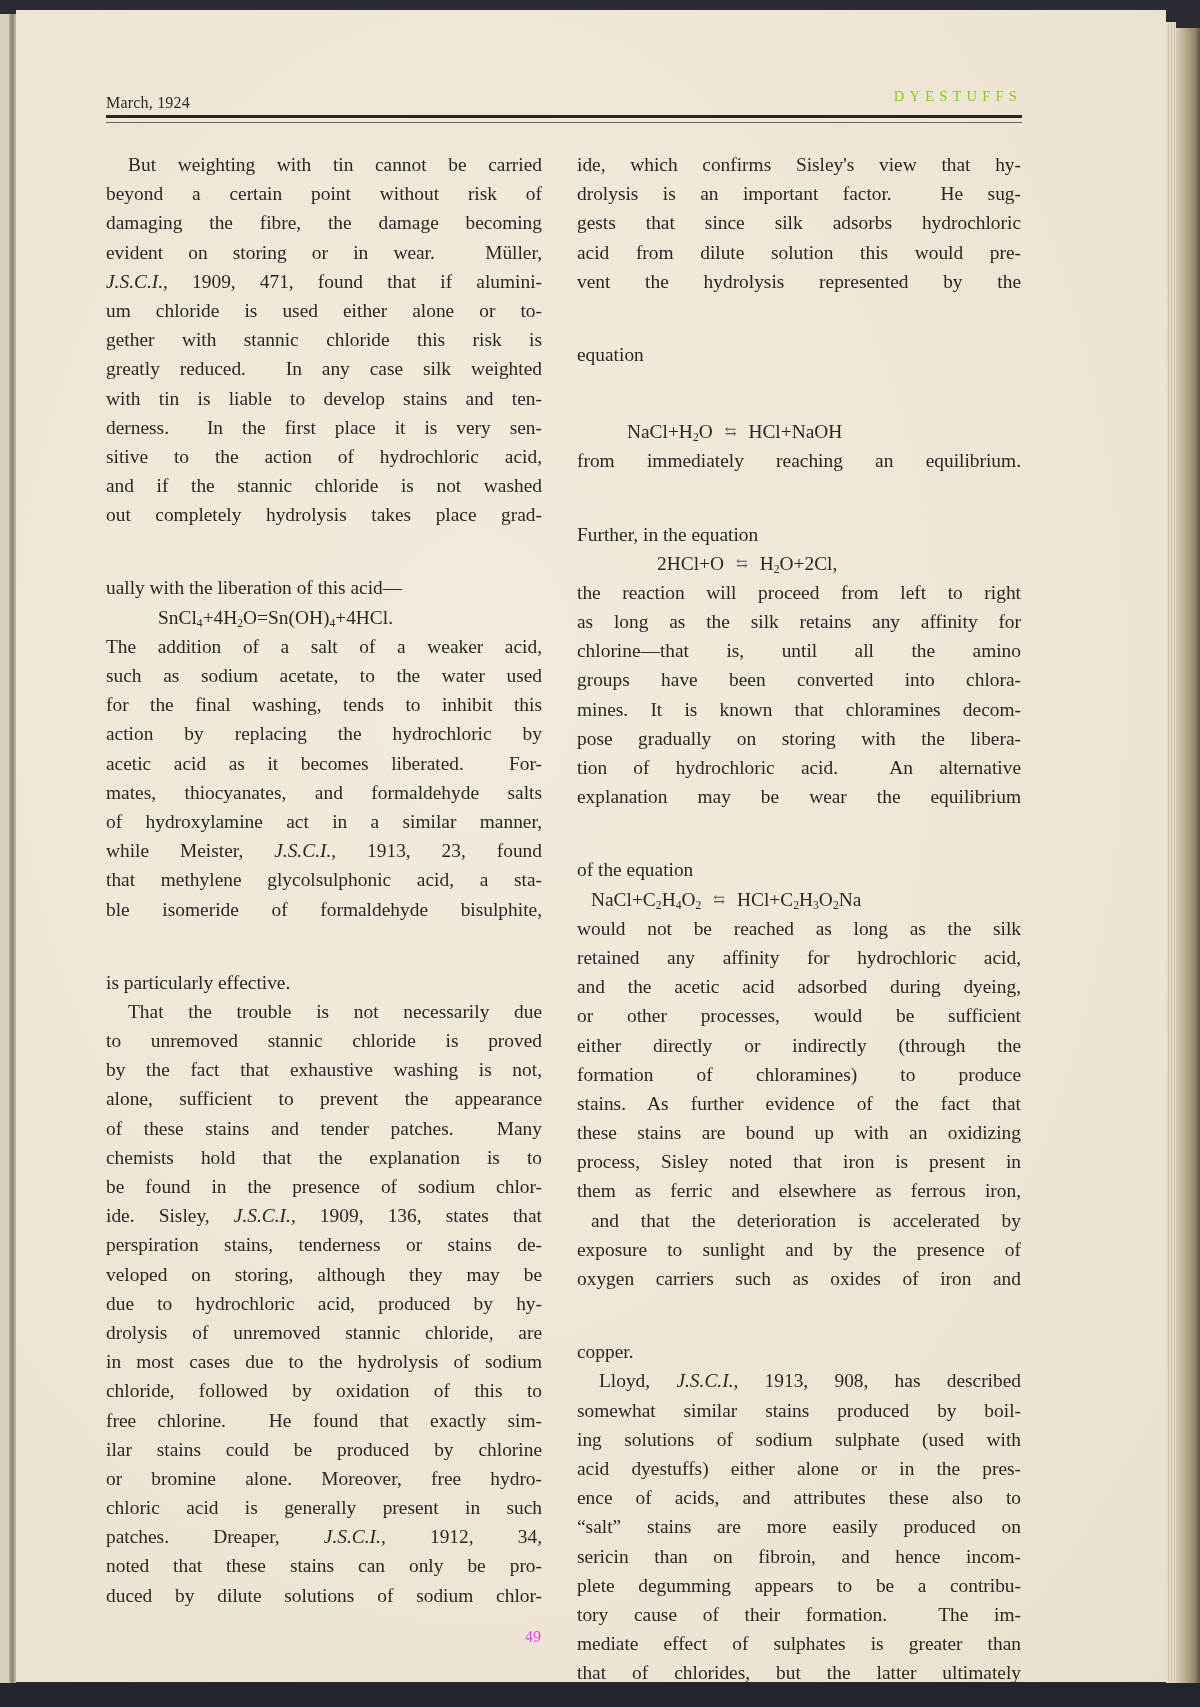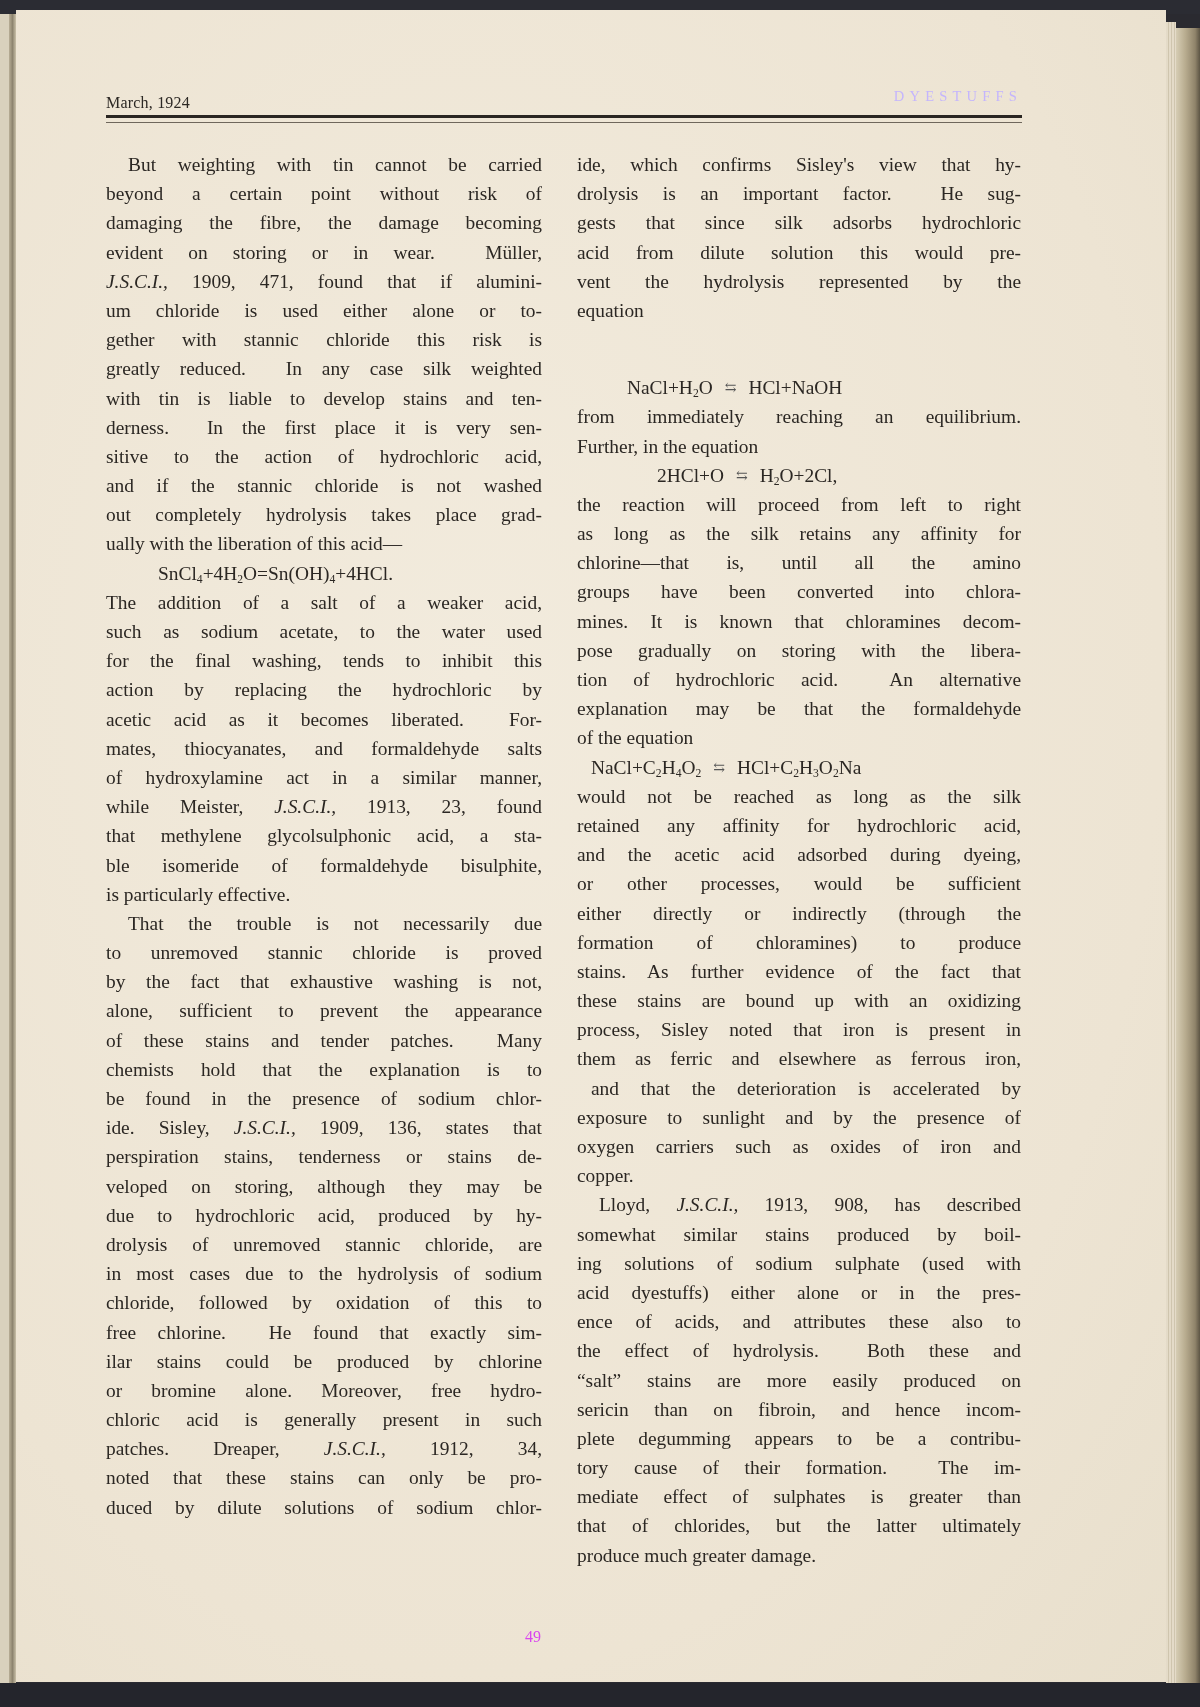--- a/index.html
+++ b/index.html
@@ -47,21 +47,21 @@
     }
     .header {
       position: absolute; left: 90px; top: 88px; width: 946px; height: 40px;
     }
     .header-left {
       position: absolute; left: 16px; top: 6px;
       font-size: 16px; color: #2c2824; letter-spacing: 0.2px;
     }
     .header-right {
       position: absolute; right: 14px; top: 0px;
-      font-size: 14.5px; color: #c4b5fd; letter-spacing: 5.2px;
+      font-size: 14.5px; color: #84cc16; letter-spacing: 5.2px;
     }
     .rule-thick {
       position: absolute; left: 16px; top: 27px; width: 916px; height: 3px;
       background: #2a2622;
     }
     .rule-thin {
       position: absolute; left: 16px; top: 34px; width: 916px; height: 1px;
       background: #6f675c;
     }
     .column {
@@ -76,21 +76,21 @@
     .col-left { left: 106px; }
     .col-right { left: 577px; width: 444px; }
     .line {
       display: block;
       height: 29.2px;
       white-space: nowrap;
       text-align: justify;
       text-align-last: justify;
       overflow: visible;
     }
-    .line.last { text-align-last: left; }
+    .line.last { text-align-last: left; margin-top: 44px; }
     .line.indent { padding-left: 22px; }
     .line.eq { text-align-last: left; }
     .eq1 { padding-left: 52px; }
     .eq2 { padding-left: 50px; margin-top: 48px; }
     .eq3 { padding-left: 80px; }
     .eq4 { padding-left: 14px; }
     sub { font-size: 60%; vertical-align: -3px; line-height: 0; }
     .arrow { font-size: 14px; color: #555; padding: 0 12px; vertical-align: 2px; }
     i { font-style: italic; }
     .page-number {
@@ -177,21 +177,21 @@
 <span class="line"><span style="white-space: pre;">from immediately reaching an equilibrium.</span></span>
     <span class="line last"><span style="white-space: pre;">Further, in the equation</span></span>
   <span class="line eq eq3"><span>2HCl+O</span><span class="arrow">⇆</span><span>H</span><sub>2</sub><span>O+2Cl,</span></span>
 <span class="line"><span style="white-space: pre;">the reaction will proceed from left to right</span></span>
     <span class="line"><span style="white-space: pre;">as long as the silk retains any affinity for</span></span>
     <span class="line"><span style="white-space: pre;">chlorine—that is, until all the amino</span></span>
     <span class="line"><span style="white-space: pre;">groups have been converted into chlora-</span></span>
     <span class="line"><span style="white-space: pre;">mines. It is known that chloramines decom-</span></span>
     <span class="line"><span style="white-space: pre;">pose gradually on storing with the libera-</span></span>
     <span class="line"><span style="white-space: pre;">tion of hydrochloric acid.  An alternative</span></span>
-    <span class="line"><span style="white-space: pre;">explanation may be that the formaldehyde</span></span>
+    <span class="line"><span style="white-space: pre;">explanation may be wear the equilibrium</span></span>
     <span class="line last"><span style="white-space: pre;">of the equation</span></span>
   <span class="line eq eq4"><span>NaCl+C</span><sub>2</sub><span>H</span><sub>4</sub><span>O</span><sub>2</sub><span class="arrow">⇆</span><span>HCl+C</span><sub>2</sub><span>H</span><sub>3</sub><span>O</span><sub>2</sub><span>Na</span></span>
 <span class="line"><span style="white-space: pre;">would not be reached as long as the silk</span></span>
     <span class="line"><span style="white-space: pre;">retained any affinity for hydrochloric acid,</span></span>
     <span class="line"><span style="white-space: pre;">and the acetic acid adsorbed during dyeing,</span></span>
     <span class="line"><span style="white-space: pre;">or other processes, would be sufficient</span></span>
     <span class="line"><span style="white-space: pre;">either directly or indirectly (through the</span></span>
     <span class="line"><span style="white-space: pre;">formation of chloramines) to produce</span></span>
     <span class="line"><span style="white-space: pre;">stains. As further evidence of the fact that</span></span>
     <span class="line"><span style="white-space: pre;">these stains are bound up with an oxidizing</span></span>
@@ -199,21 +199,20 @@
     <span class="line"><span style="white-space: pre;">them as ferric and elsewhere as ferrous iron,</span></span>
     <span class="line"><span style="white-space: pre; margin-left: 14px;">and that the deterioration is accelerated by</span></span>
     <span class="line"><span style="white-space: pre;">exposure to sunlight and by the presence of</span></span>
     <span class="line"><span style="white-space: pre;">oxygen carriers such as oxides of iron and</span></span>
     <span class="line last"><span style="white-space: pre;">copper.</span></span>
     <span class="line indent"><span>Lloyd, </span><i>J.S.C.I.,</i><span style="white-space: pre;"> 1913, 908, has described</span></span>
     <span class="line"><span style="white-space: pre;">somewhat similar stains produced by boil-</span></span>
     <span class="line"><span style="white-space: pre;">ing solutions of sodium sulphate (used with</span></span>
     <span class="line"><span style="white-space: pre;">acid dyestuffs) either alone or in the pres-</span></span>
     <span class="line"><span style="white-space: pre;">ence of acids, and attributes these also to</span></span>
-    <span class="line"><span style="white-space: pre;">the effect of hydrolysis.  Both these and</span></span>
     <span class="line"><span style="white-space: pre;">“salt” stains are more easily produced on</span></span>
     <span class="line"><span style="white-space: pre;">sericin than on fibroin, and hence incom-</span></span>
     <span class="line"><span style="white-space: pre;">plete degumming appears to be a contribu-</span></span>
     <span class="line"><span style="white-space: pre;">tory cause of their formation.  The im-</span></span>
     <span class="line"><span style="white-space: pre;">mediate effect of sulphates is greater than</span></span>
     <span class="line"><span style="white-space: pre;">that of chlorides, but the latter ultimately</span></span>
     <span class="line last"><span style="white-space: pre;">produce much greater damage.</span></span>
   </div>
 
 <div class="page-number">49</div>

